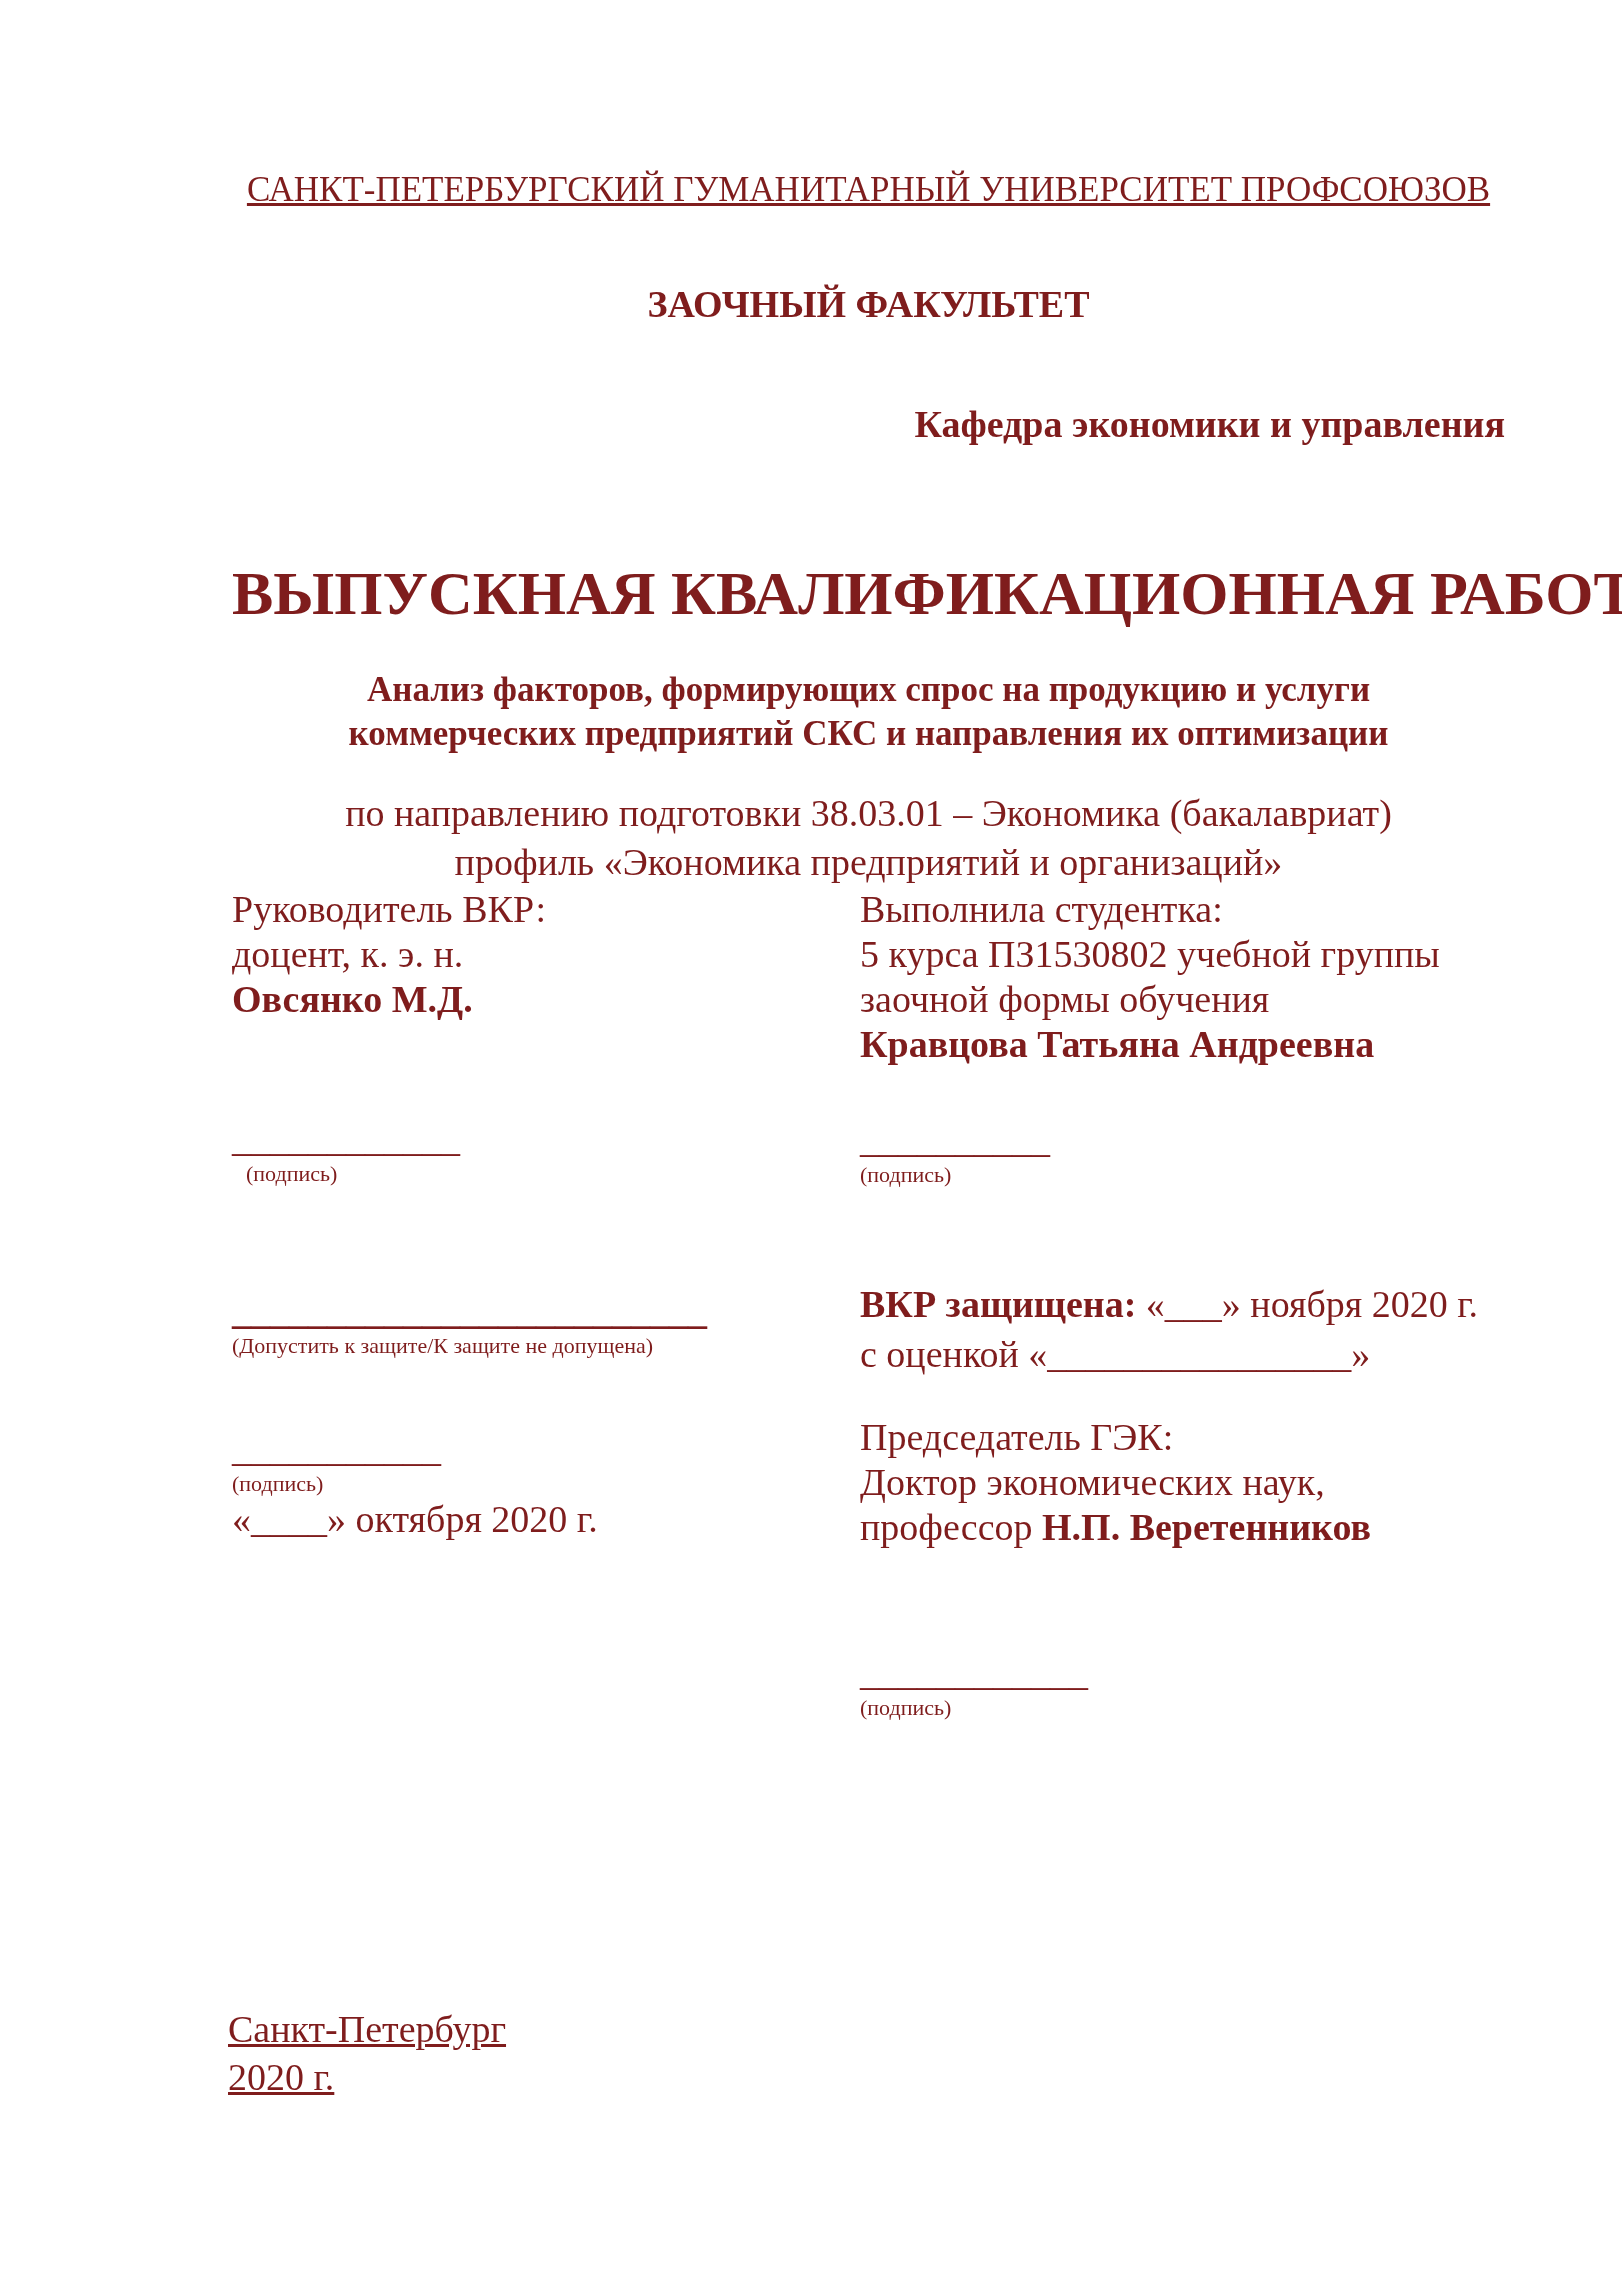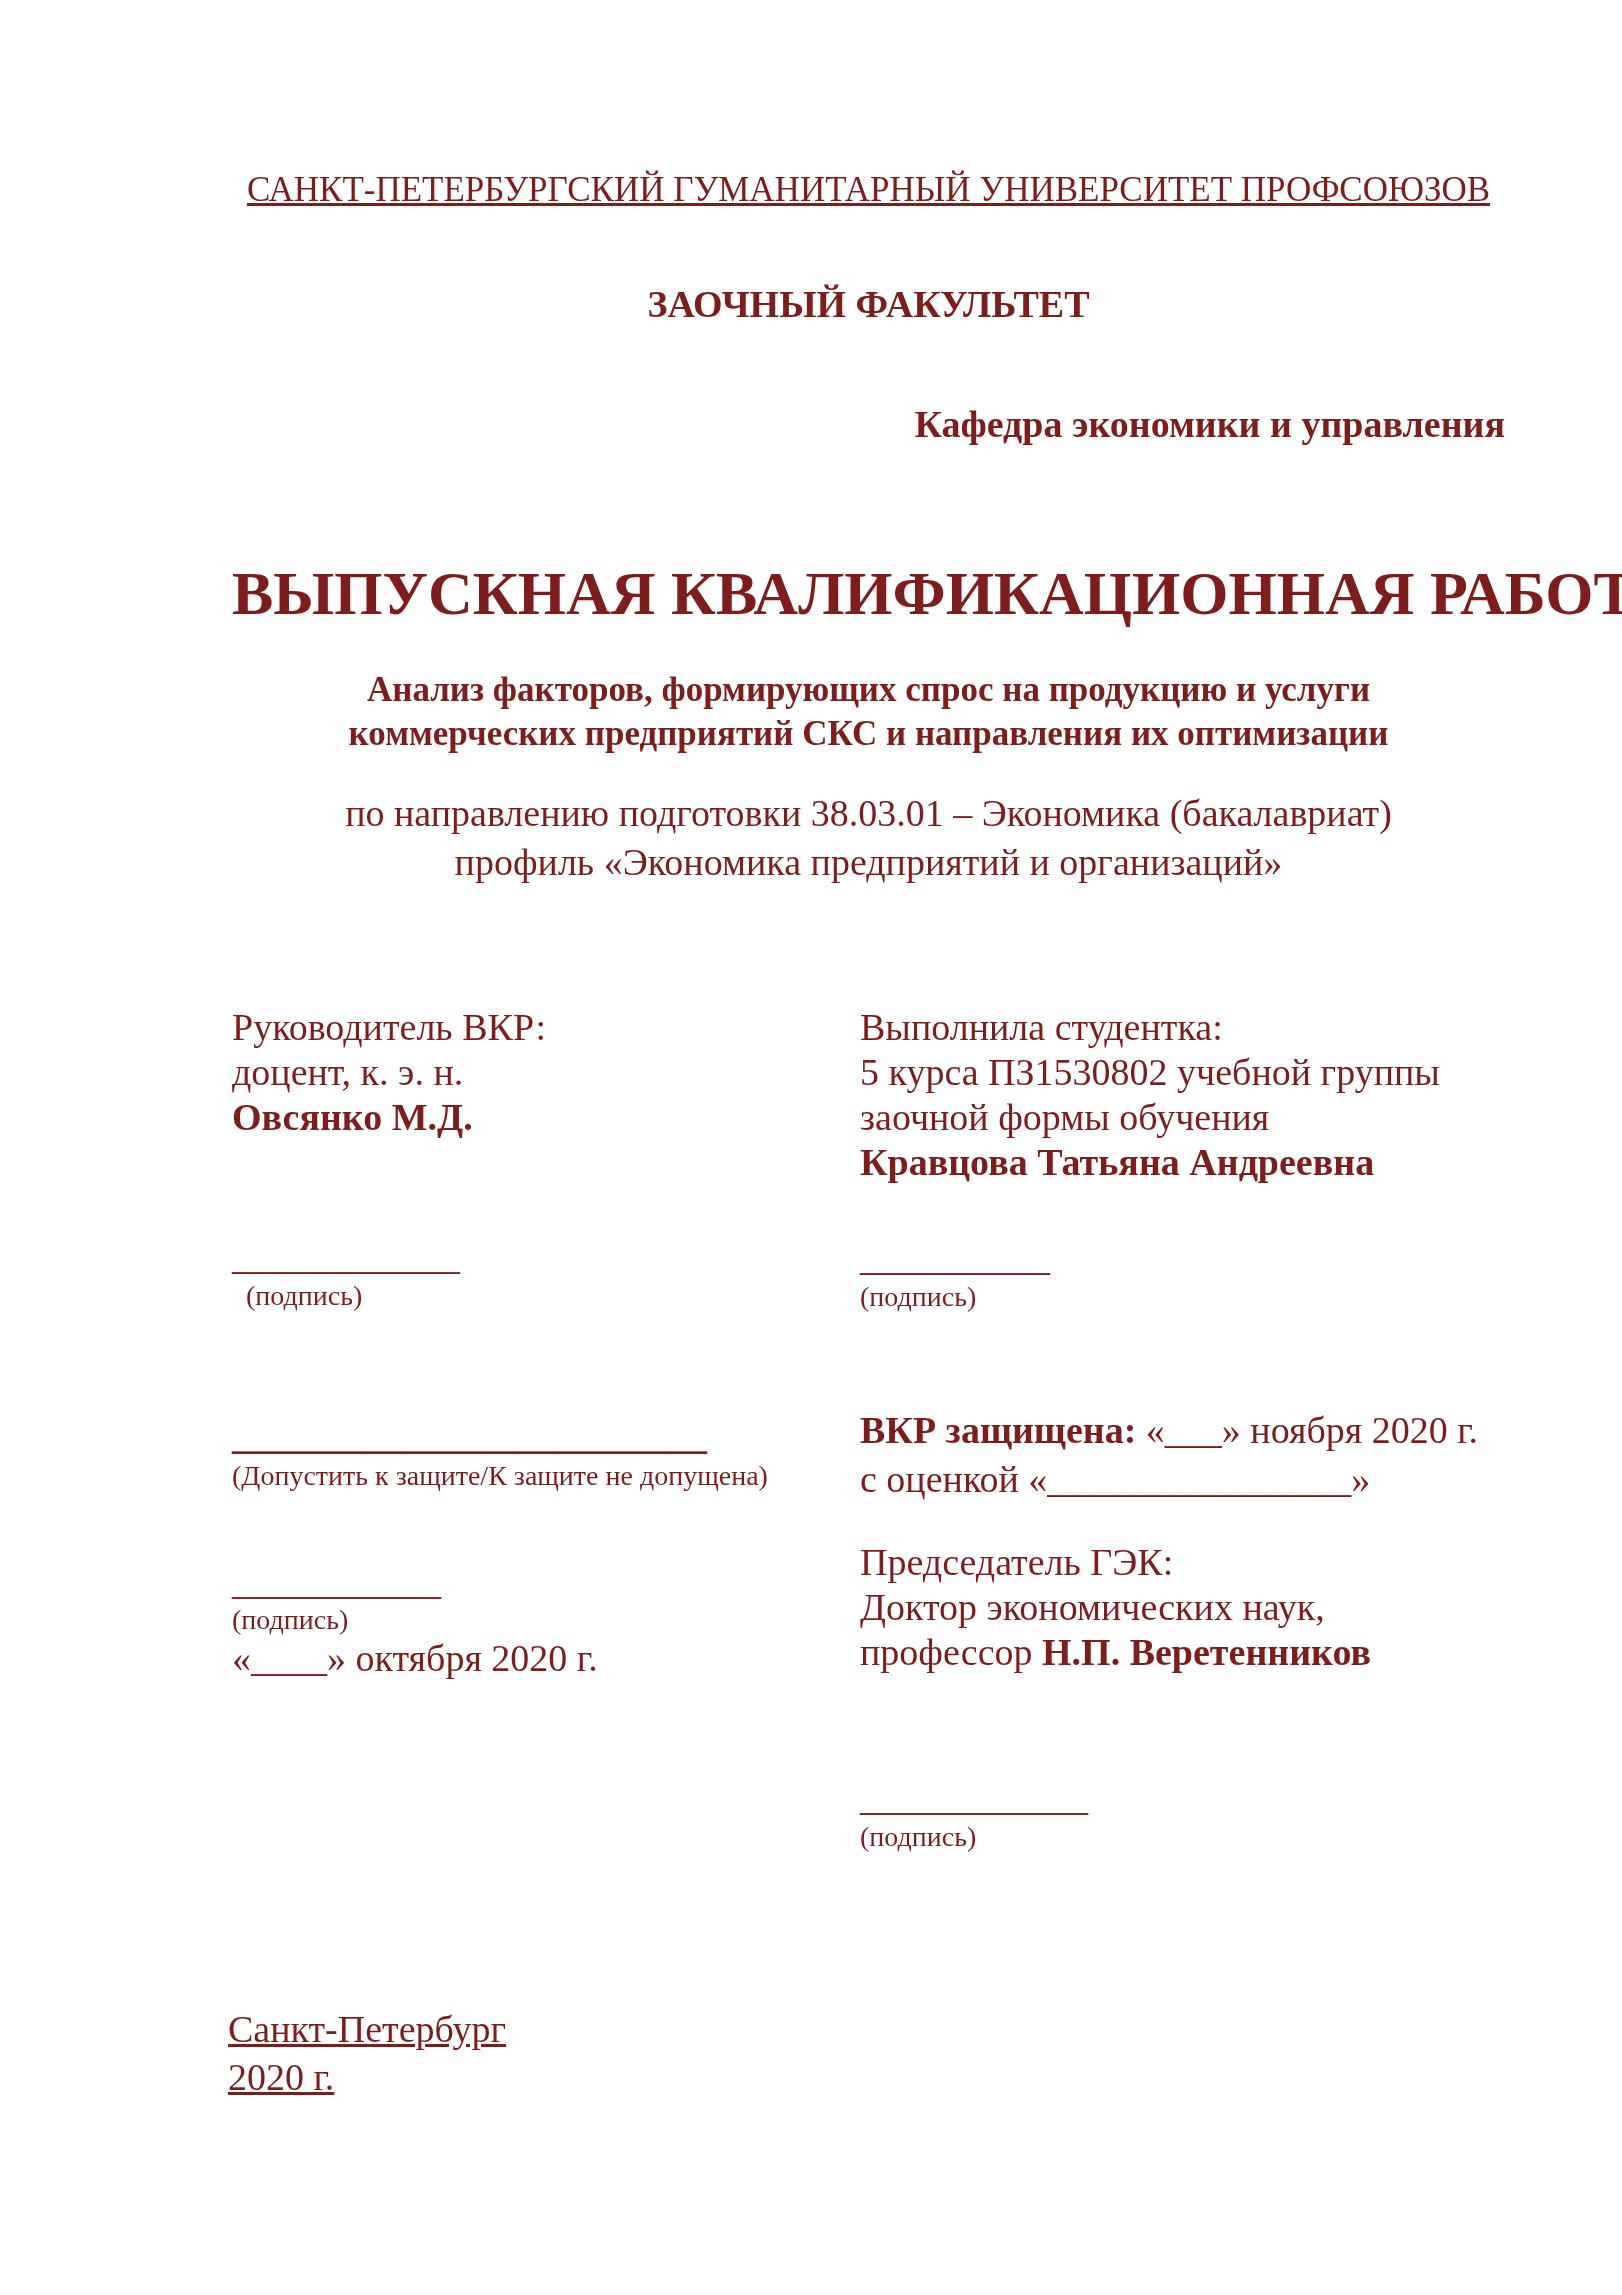--- a/index.html
+++ b/index.html
@@ -38,25 +38,25 @@
     text-align: center;
     font-weight: bold;
     font-size: 35px;
     line-height: 1.25;
   }
   .program {
     margin-top: 33px;
     text-align: center;
     line-height: 1.3;
   }
-  .columns { margin-top: 118px; display: flex; font-family: Liberation Serif, serif; }
+  .columns { display: flex; font-family: Liberation Serif, serif; }
   .col-left { width: 585px; flex: 0 0 auto; }
   .col-right { margin-left: 43px; flex: 1 1 auto; }
   .bold { font-weight: bold; }
-  .sig-caption { font-size: 28px; line-height: 1.18; }
+  .sig-caption { font-size: 22px; line-height: 1.18; }
   .indented { padding-left: 14px; }
   .justified { text-align: justify; text-align-last: justify; }
   .sup-sig   { margin-top: 94px; }
   .stu-sig   { margin-top: 50px; }
   .admission { margin-top: 102px; }
   .defense   { margin-top: 93px; line-height: 1.3; }
   .head-block  { margin-top: 49px; }
   .chair-block { margin-top: 36px; }
   .head-sig  { margin-top: 67px; }
   .chair-sig { margin-top: 100px; }

